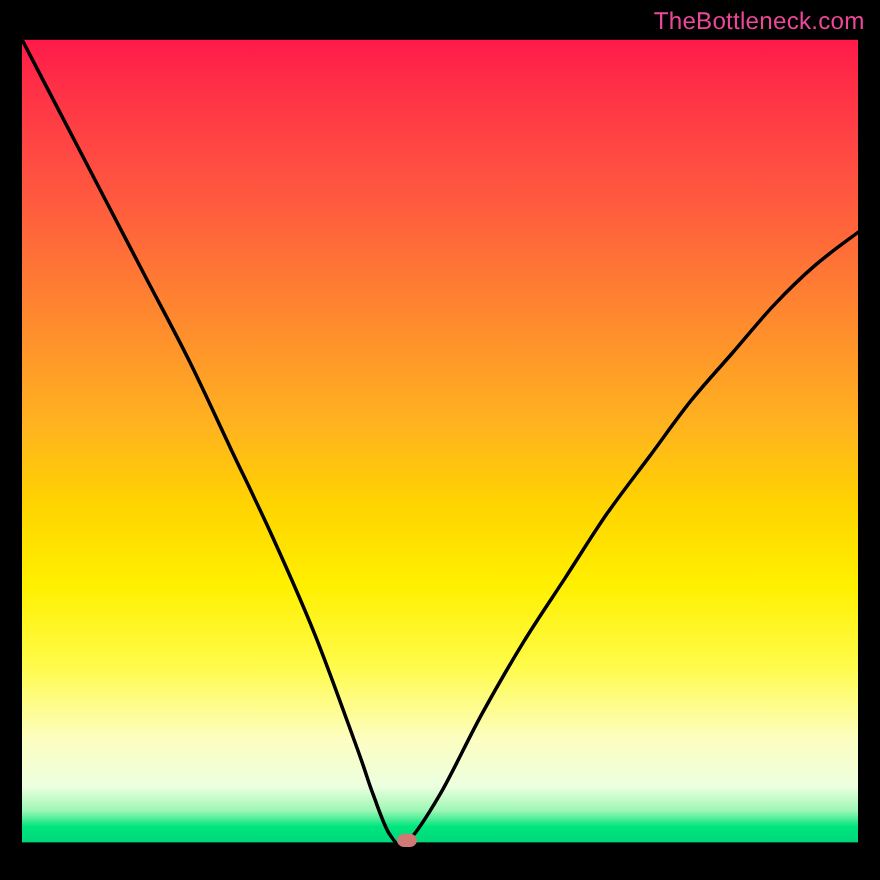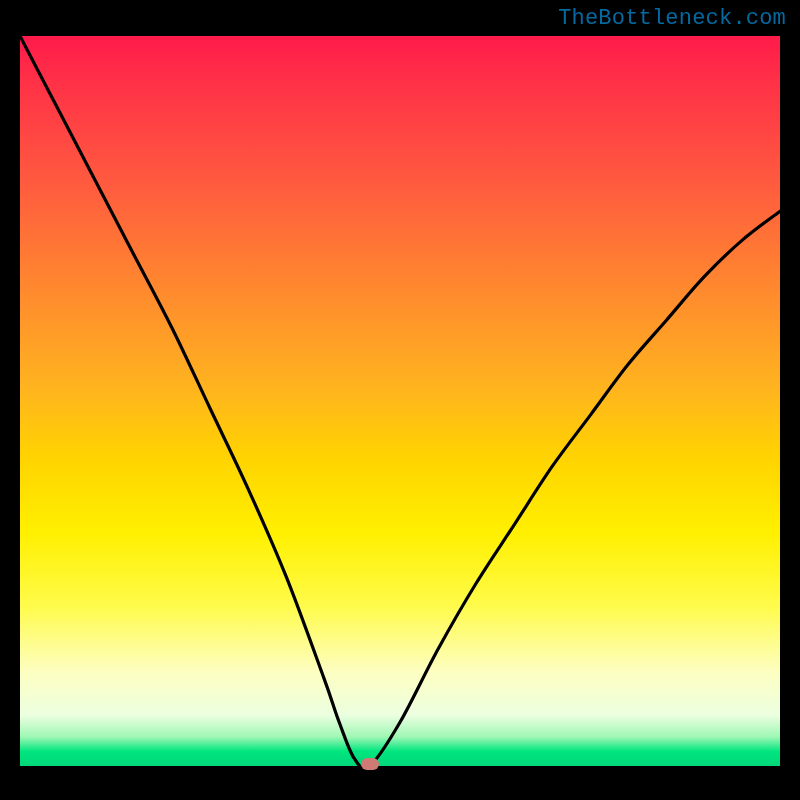--- a/index.html
+++ b/index.html
@@ -14,26 +14,25 @@
   .frame {
     position: relative;
     width: 800px;
     height: 800px;
     background: #000;
   }
   .watermark {
     position: absolute;
     top: 6px;
     right: 14px;
-    color: #0369a1;
+    color: #ec4899;
     font-size: 22px;
     font-weight: 500;
     letter-spacing: 0.2px;
     z-index: 10;
-    font-family: Liberation Mono, monospace;
   }
   .plot-area {
     position: absolute;
     left: 20px;
     top: 36px;
     width: 760px;
     height: 744px;
     overflow: hidden;
   }
   .gradient {

